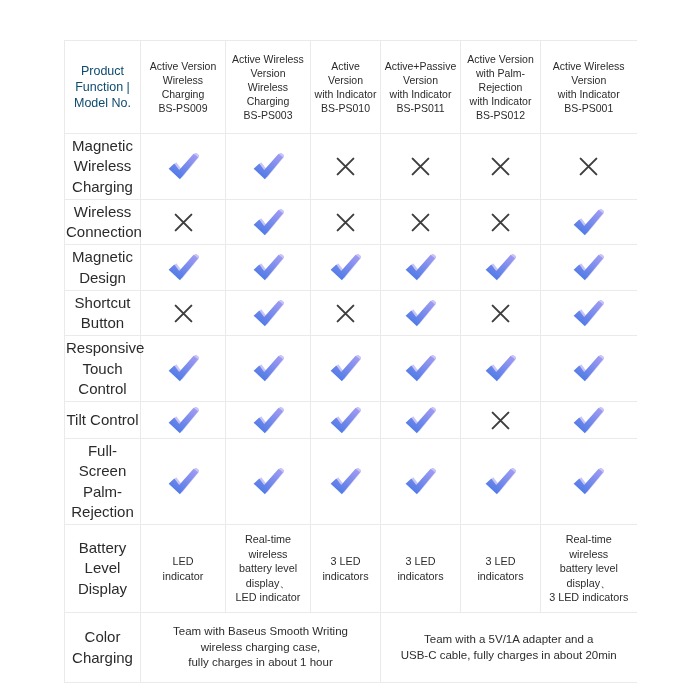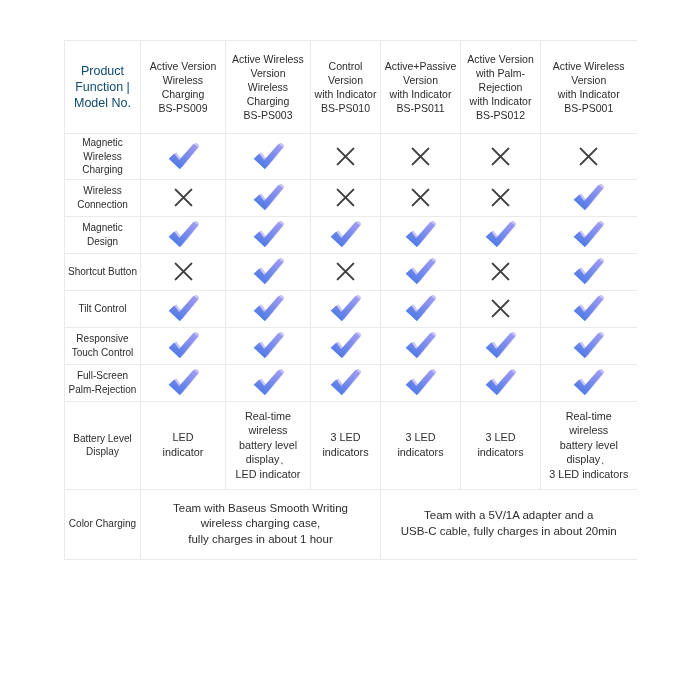--- a/index.html
+++ b/index.html
@@ -28,21 +28,21 @@
   }
   table.cmp th.lastcol, table.cmp td.lastcol{border-right:none;}
   tr.hdr{height:93px;}
   tr.feat{height:37px;}
   tr.battdisp{height:88px;}
   tr.battlife{height:65px;}
   tr.colorrow{height:55px;}
   tr.fastrow{height:70px;}
   .corner{font-size:12.5px;line-height:1.3;color:#0c4a6e;}
   .prodhdr{font-size:10.5px;line-height:1.35;color:#2b2b2b;}
-  .rowlabel{font-size:10px;line-height:1.35;color:#2b2b2b;}
+  .rowlabel{font-size:15px;line-height:1.35;color:#2b2b2b;}
   .txtcell{font-size:10.8px;line-height:1.35;}
   .mergecell{font-size:11.5px;line-height:1.35;}
   td.mark svg{display:block;margin:0 auto;}
   .hiddefs{position:absolute;width:0;height:0;overflow:hidden;}
 </style>
 </head>
 <body>
 
 <div class="canvas">
 
@@ -73,21 +73,21 @@
 Model No.</th>
       <th class="prodhdr">Active Version
 Wireless
 Charging
 BS-PS009</th>
       <th class="prodhdr">Active Wireless
 Version
 Wireless
 Charging
 BS-PS003</th>
-      <th class="prodhdr">Control
+      <th class="prodhdr">Active
 Version
 with Indicator
 BS-PS010</th>
       <th class="prodhdr">Active+Passive
 Version
 with Indicator
 BS-PS011</th>
       <th class="prodhdr">Active Version
 with Palm-
 Rejection
@@ -196,47 +196,20 @@
       <td class="mark"><svg width="21" height="21" viewBox="0 0 24 24">
               <path d="M3 3 L21 21 M21 3 L3 21" stroke="#3e3e3e" stroke-width="2.3" stroke-linecap="round" fill="none"></path>
             </svg></td>
       <td class="mark lastcol"><svg width="31" height="27" viewBox="0 0 34 30">
               <path d="M0.5 17.5 L6.8 11.8 L12.2 19 L28.2 0.8 L33.2 4.6 L13 29.2 Z" fill="#c9c6f7" transform="translate(2.2,-1.6)"></path>
               <path d="M0.5 17.5 L6.8 11.8 L12.2 19 L28.2 0.8 L33.2 4.6 L13 29.2 Z" fill="url(#chkgrad)"></path>
             </svg></td>
     </tr>
 
     <tr class="feat">
-      <th class="rowlabel">Tilt Control</th>
-      <td class="mark"><svg width="31" height="27" viewBox="0 0 34 30">
-              <path d="M0.5 17.5 L6.8 11.8 L12.2 19 L28.2 0.8 L33.2 4.6 L13 29.2 Z" fill="#c9c6f7" transform="translate(2.2,-1.6)"></path>
-              <path d="M0.5 17.5 L6.8 11.8 L12.2 19 L28.2 0.8 L33.2 4.6 L13 29.2 Z" fill="url(#chkgrad)"></path>
-            </svg></td>
-      <td class="mark"><svg width="31" height="27" viewBox="0 0 34 30">
-              <path d="M0.5 17.5 L6.8 11.8 L12.2 19 L28.2 0.8 L33.2 4.6 L13 29.2 Z" fill="#c9c6f7" transform="translate(2.2,-1.6)"></path>
-              <path d="M0.5 17.5 L6.8 11.8 L12.2 19 L28.2 0.8 L33.2 4.6 L13 29.2 Z" fill="url(#chkgrad)"></path>
-            </svg></td>
-      <td class="mark"><svg width="31" height="27" viewBox="0 0 34 30">
-              <path d="M0.5 17.5 L6.8 11.8 L12.2 19 L28.2 0.8 L33.2 4.6 L13 29.2 Z" fill="#c9c6f7" transform="translate(2.2,-1.6)"></path>
-              <path d="M0.5 17.5 L6.8 11.8 L12.2 19 L28.2 0.8 L33.2 4.6 L13 29.2 Z" fill="url(#chkgrad)"></path>
-            </svg></td>
-      <td class="mark"><svg width="31" height="27" viewBox="0 0 34 30">
-              <path d="M0.5 17.5 L6.8 11.8 L12.2 19 L28.2 0.8 L33.2 4.6 L13 29.2 Z" fill="#c9c6f7" transform="translate(2.2,-1.6)"></path>
-              <path d="M0.5 17.5 L6.8 11.8 L12.2 19 L28.2 0.8 L33.2 4.6 L13 29.2 Z" fill="url(#chkgrad)"></path>
-            </svg></td>
-      <td class="mark"><svg width="21" height="21" viewBox="0 0 24 24">
-              <path d="M3 3 L21 21 M21 3 L3 21" stroke="#3e3e3e" stroke-width="2.3" stroke-linecap="round" fill="none"></path>
-            </svg></td>
-      <td class="mark lastcol"><svg width="31" height="27" viewBox="0 0 34 30">
-              <path d="M0.5 17.5 L6.8 11.8 L12.2 19 L28.2 0.8 L33.2 4.6 L13 29.2 Z" fill="#c9c6f7" transform="translate(2.2,-1.6)"></path>
-              <path d="M0.5 17.5 L6.8 11.8 L12.2 19 L28.2 0.8 L33.2 4.6 L13 29.2 Z" fill="url(#chkgrad)"></path>
-            </svg></td>
-    </tr>
-
-    <tr class="feat">
       <th class="rowlabel">Responsive
 Touch Control</th>
       <td class="mark"><svg width="31" height="27" viewBox="0 0 34 30">
               <path d="M0.5 17.5 L6.8 11.8 L12.2 19 L28.2 0.8 L33.2 4.6 L13 29.2 Z" fill="#c9c6f7" transform="translate(2.2,-1.6)"></path>
               <path d="M0.5 17.5 L6.8 11.8 L12.2 19 L28.2 0.8 L33.2 4.6 L13 29.2 Z" fill="url(#chkgrad)"></path>
             </svg></td>
       <td class="mark"><svg width="31" height="27" viewBox="0 0 34 30">
               <path d="M0.5 17.5 L6.8 11.8 L12.2 19 L28.2 0.8 L33.2 4.6 L13 29.2 Z" fill="#c9c6f7" transform="translate(2.2,-1.6)"></path>
               <path d="M0.5 17.5 L6.8 11.8 L12.2 19 L28.2 0.8 L33.2 4.6 L13 29.2 Z" fill="url(#chkgrad)"></path>
             </svg></td>
@@ -244,20 +217,47 @@
               <path d="M0.5 17.5 L6.8 11.8 L12.2 19 L28.2 0.8 L33.2 4.6 L13 29.2 Z" fill="#c9c6f7" transform="translate(2.2,-1.6)"></path>
               <path d="M0.5 17.5 L6.8 11.8 L12.2 19 L28.2 0.8 L33.2 4.6 L13 29.2 Z" fill="url(#chkgrad)"></path>
             </svg></td>
       <td class="mark"><svg width="31" height="27" viewBox="0 0 34 30">
               <path d="M0.5 17.5 L6.8 11.8 L12.2 19 L28.2 0.8 L33.2 4.6 L13 29.2 Z" fill="#c9c6f7" transform="translate(2.2,-1.6)"></path>
               <path d="M0.5 17.5 L6.8 11.8 L12.2 19 L28.2 0.8 L33.2 4.6 L13 29.2 Z" fill="url(#chkgrad)"></path>
             </svg></td>
       <td class="mark"><svg width="31" height="27" viewBox="0 0 34 30">
               <path d="M0.5 17.5 L6.8 11.8 L12.2 19 L28.2 0.8 L33.2 4.6 L13 29.2 Z" fill="#c9c6f7" transform="translate(2.2,-1.6)"></path>
               <path d="M0.5 17.5 L6.8 11.8 L12.2 19 L28.2 0.8 L33.2 4.6 L13 29.2 Z" fill="url(#chkgrad)"></path>
+            </svg></td>
+      <td class="mark lastcol"><svg width="31" height="27" viewBox="0 0 34 30">
+              <path d="M0.5 17.5 L6.8 11.8 L12.2 19 L28.2 0.8 L33.2 4.6 L13 29.2 Z" fill="#c9c6f7" transform="translate(2.2,-1.6)"></path>
+              <path d="M0.5 17.5 L6.8 11.8 L12.2 19 L28.2 0.8 L33.2 4.6 L13 29.2 Z" fill="url(#chkgrad)"></path>
+            </svg></td>
+    </tr>
+
+    <tr class="feat">
+      <th class="rowlabel">Tilt Control</th>
+      <td class="mark"><svg width="31" height="27" viewBox="0 0 34 30">
+              <path d="M0.5 17.5 L6.8 11.8 L12.2 19 L28.2 0.8 L33.2 4.6 L13 29.2 Z" fill="#c9c6f7" transform="translate(2.2,-1.6)"></path>
+              <path d="M0.5 17.5 L6.8 11.8 L12.2 19 L28.2 0.8 L33.2 4.6 L13 29.2 Z" fill="url(#chkgrad)"></path>
+            </svg></td>
+      <td class="mark"><svg width="31" height="27" viewBox="0 0 34 30">
+              <path d="M0.5 17.5 L6.8 11.8 L12.2 19 L28.2 0.8 L33.2 4.6 L13 29.2 Z" fill="#c9c6f7" transform="translate(2.2,-1.6)"></path>
+              <path d="M0.5 17.5 L6.8 11.8 L12.2 19 L28.2 0.8 L33.2 4.6 L13 29.2 Z" fill="url(#chkgrad)"></path>
+            </svg></td>
+      <td class="mark"><svg width="31" height="27" viewBox="0 0 34 30">
+              <path d="M0.5 17.5 L6.8 11.8 L12.2 19 L28.2 0.8 L33.2 4.6 L13 29.2 Z" fill="#c9c6f7" transform="translate(2.2,-1.6)"></path>
+              <path d="M0.5 17.5 L6.8 11.8 L12.2 19 L28.2 0.8 L33.2 4.6 L13 29.2 Z" fill="url(#chkgrad)"></path>
+            </svg></td>
+      <td class="mark"><svg width="31" height="27" viewBox="0 0 34 30">
+              <path d="M0.5 17.5 L6.8 11.8 L12.2 19 L28.2 0.8 L33.2 4.6 L13 29.2 Z" fill="#c9c6f7" transform="translate(2.2,-1.6)"></path>
+              <path d="M0.5 17.5 L6.8 11.8 L12.2 19 L28.2 0.8 L33.2 4.6 L13 29.2 Z" fill="url(#chkgrad)"></path>
+            </svg></td>
+      <td class="mark"><svg width="21" height="21" viewBox="0 0 24 24">
+              <path d="M3 3 L21 21 M21 3 L3 21" stroke="#3e3e3e" stroke-width="2.3" stroke-linecap="round" fill="none"></path>
             </svg></td>
       <td class="mark lastcol"><svg width="31" height="27" viewBox="0 0 34 30">
               <path d="M0.5 17.5 L6.8 11.8 L12.2 19 L28.2 0.8 L33.2 4.6 L13 29.2 Z" fill="#c9c6f7" transform="translate(2.2,-1.6)"></path>
               <path d="M0.5 17.5 L6.8 11.8 L12.2 19 L28.2 0.8 L33.2 4.6 L13 29.2 Z" fill="url(#chkgrad)"></path>
             </svg></td>
     </tr>
 
     <tr class="feat">
       <th class="rowlabel">Full-Screen
 Palm-Rejection</th>

